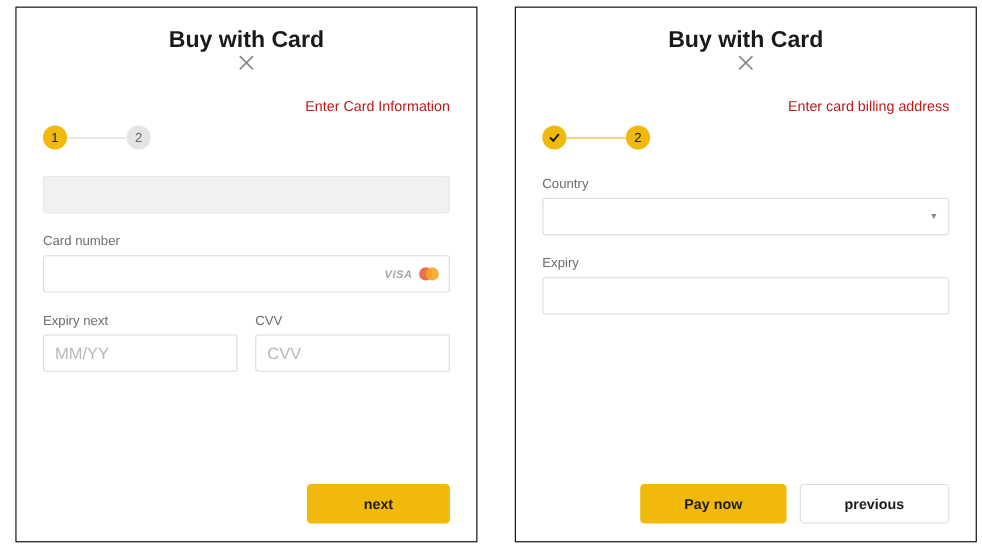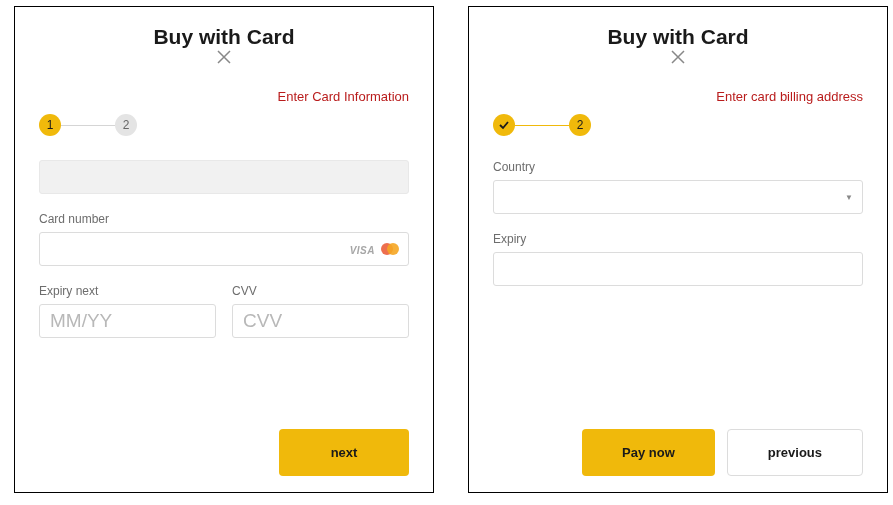--- a/index.html
+++ b/index.html
@@ -86,21 +86,21 @@
       color: #6d6d6d;
       margin-bottom: 6px;
     }
     .field-group { margin-bottom: 18px; }
     .input {
       width: 100%;
       border: 1px solid #dcdcdc;
       border-radius: 3px;
       height: 34px;
       padding: 0 10px;
-      font-size: 19px;
+      font-size: 15px;
       background: #fff;
       color: #333;
     }
     .input-grey { background: #f1f1f1; border: 1px solid #e8e8e8; }
     .input::placeholder { color: #b8b8b8; }
     .row-2 {
       display: flex;
       gap: 16px;
     }
     .row-2 .field-group { flex: 1; }
@@ -124,21 +124,21 @@
       letter-spacing: 0.5px;
     }
     .mc-logo { display: inline-flex; }
     .footer {
       margin-top: auto;
       display: flex;
       justify-content: flex-end;
       gap: 12px;
     }
     .btn {
-      height: 47px;
+      height: 36px;
       border-radius: 4px;
       border: none;
       font-size: 13px;
       font-weight: 600;
       padding: 11px 40px;
       cursor: pointer;
       display: inline-flex;
       align-items: center;
       justify-content: center;
     }

